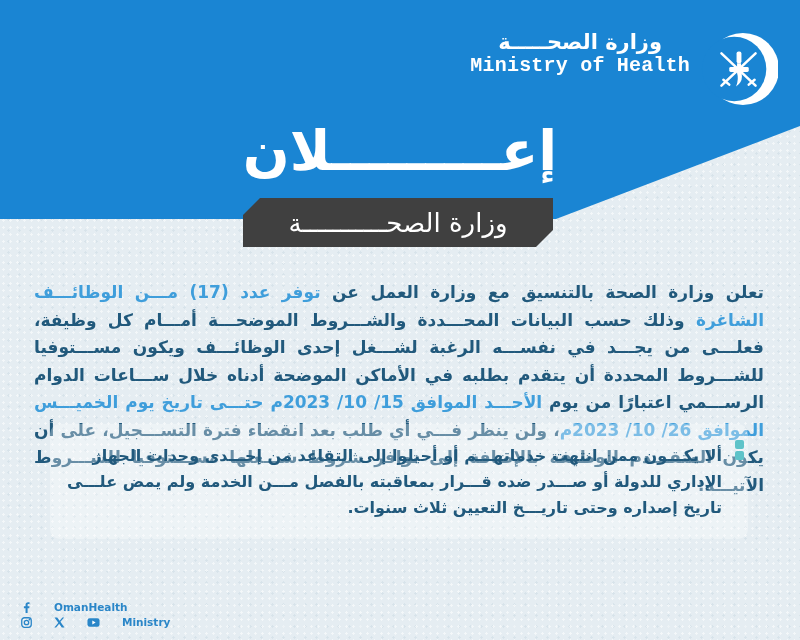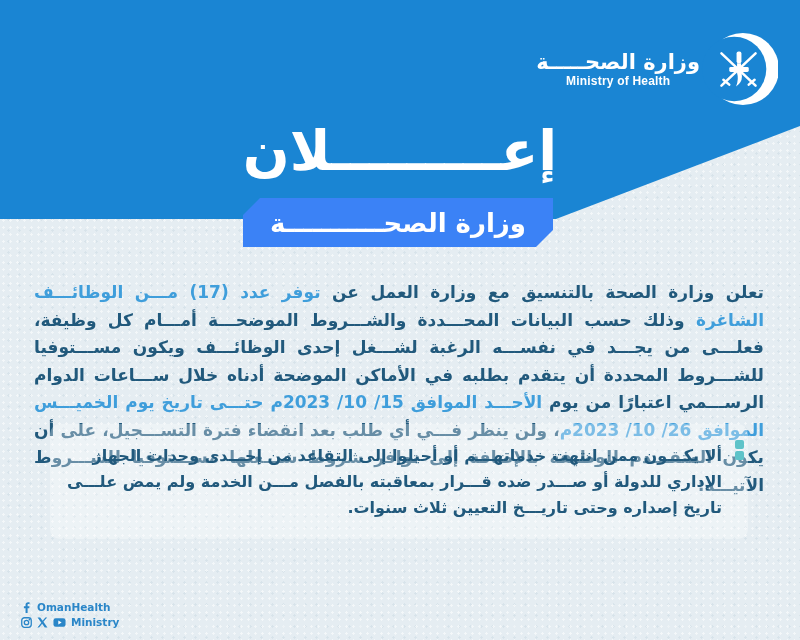--- a/index.html
+++ b/index.html
@@ -13,38 +13,38 @@
     background-position:0 0, 3px 5px;
     font-family:"DejaVu Sans", sans-serif;
   }
   .header{
     position:absolute;left:0;top:0;width:800px;height:222px;
     background:#1a85d3;
     clip-path:polygon(0 0, 800px 0, 800px 126px, 556px 219px, 0 219px);
   }
   .logo{
     position:absolute;top:30px;right:22px;
-    display:flex;align-items:center;color:#fff;
+    display:flex;gap:10px;color:#fff;
   }
   .logo-text{text-align:center;direction:rtl;}
   .logo-ar{font-size:21px;font-weight:700;letter-spacing:.5px;line-height:1.15;}
-  .logo-en{font-family:Liberation Sans, sans-serif;font-weight:700;font-size:12px;letter-spacing:.2px;}
+  .logo-en{font-family:Liberation Mono, monospace;font-weight:700;font-size:20px;letter-spacing:.2px;}
   .crescent{width:78px;height:78px;display:block;}
   .title{
     position:absolute;top:124px;left:0;width:800px;
     text-align:center;direction:rtl;
     color:#ffffff;font-size:55px;font-weight:800;line-height:1;
     letter-spacing:0;
   }
   .badge{
     position:absolute;left:243px;top:198px;width:310px;height:49px;
-    background:#3b82f6;
+    background:#404040;
     clip-path:polygon(17px 0, 100% 0, 100% calc(100% - 17px), calc(100% - 17px) 100%, 0 100%, 0 17px);
     display:flex;align-items:center;justify-content:center;
-    color:#ffffff;font-size:26px;font-weight:700;direction:rtl;
+    color:#ffffff;font-size:26px;font-weight:400;direction:rtl;
   }
   .paragraph{
     position:absolute;top:262px;right:36px;left:34px;
     direction:rtl;text-align:justify;
     color:#21597c;font-size:17px;font-weight:700;line-height:27.5px;
   }
   .paragraph .hl{color:#3f9edb;}
   .conditions{
     position:absolute;top:424px;right:52px;left:50px;
     list-style:none;margin:0;padding:8px 4px 10px 4px;
@@ -59,21 +59,21 @@
   }
   .conditions li:last-child{margin-bottom:8px;}
   .bullet{
     position:absolute;right:0;top:8px;width:9px;height:9px;
     background:#5fc3c9;border-radius:2px;display:block;
   }
   .footer{
     position:absolute;left:21px;bottom:12px;color:#2a86c8;
     font-size:10.5px;font-weight:700;direction:ltr;
   }
-  .social-row{display:flex;align-items:center;gap:5px;margin-top:3px;}
+  .social-row{display:flex;align-items:center;gap:22px;margin-top:3px;}
   .social-row svg{display:block;}
 </style>
 </head>
 <body>
 
 <div class="header">
   <div class="logo">
     <div class="logo-text">
       <div class="logo-ar">وزارة الصحـــــة</div>
       <div class="logo-en">Ministry of Health</div>

